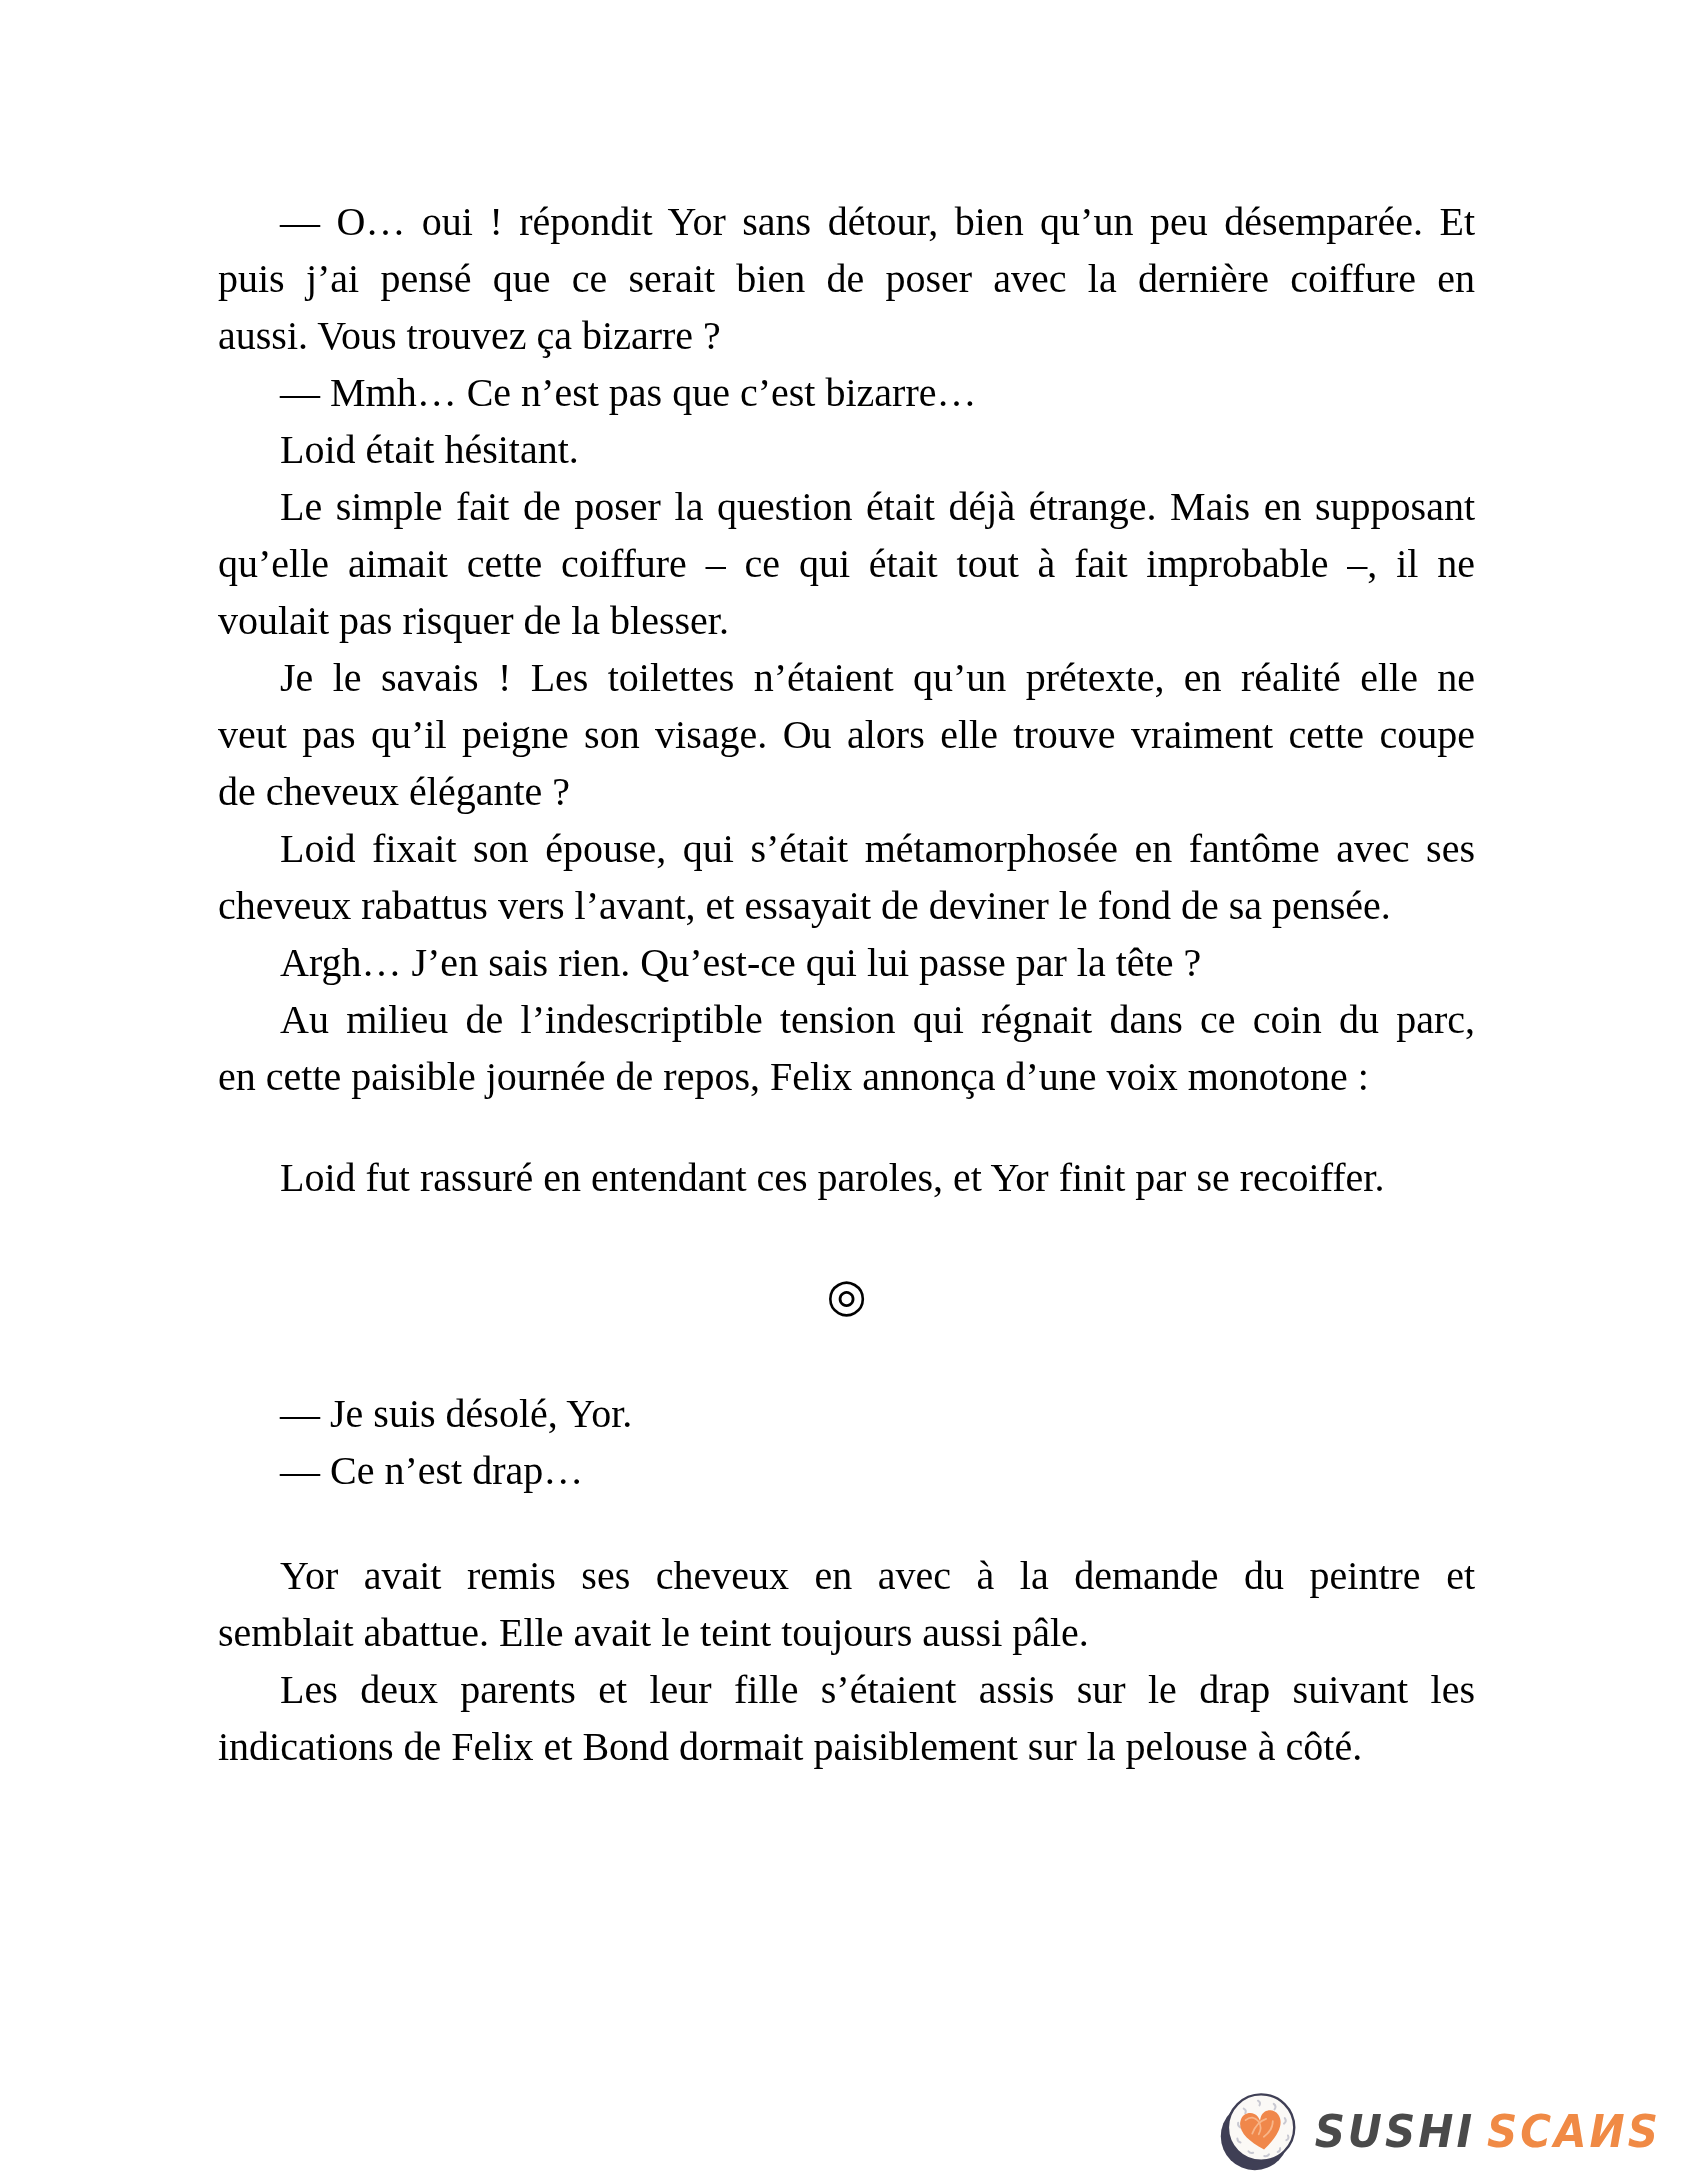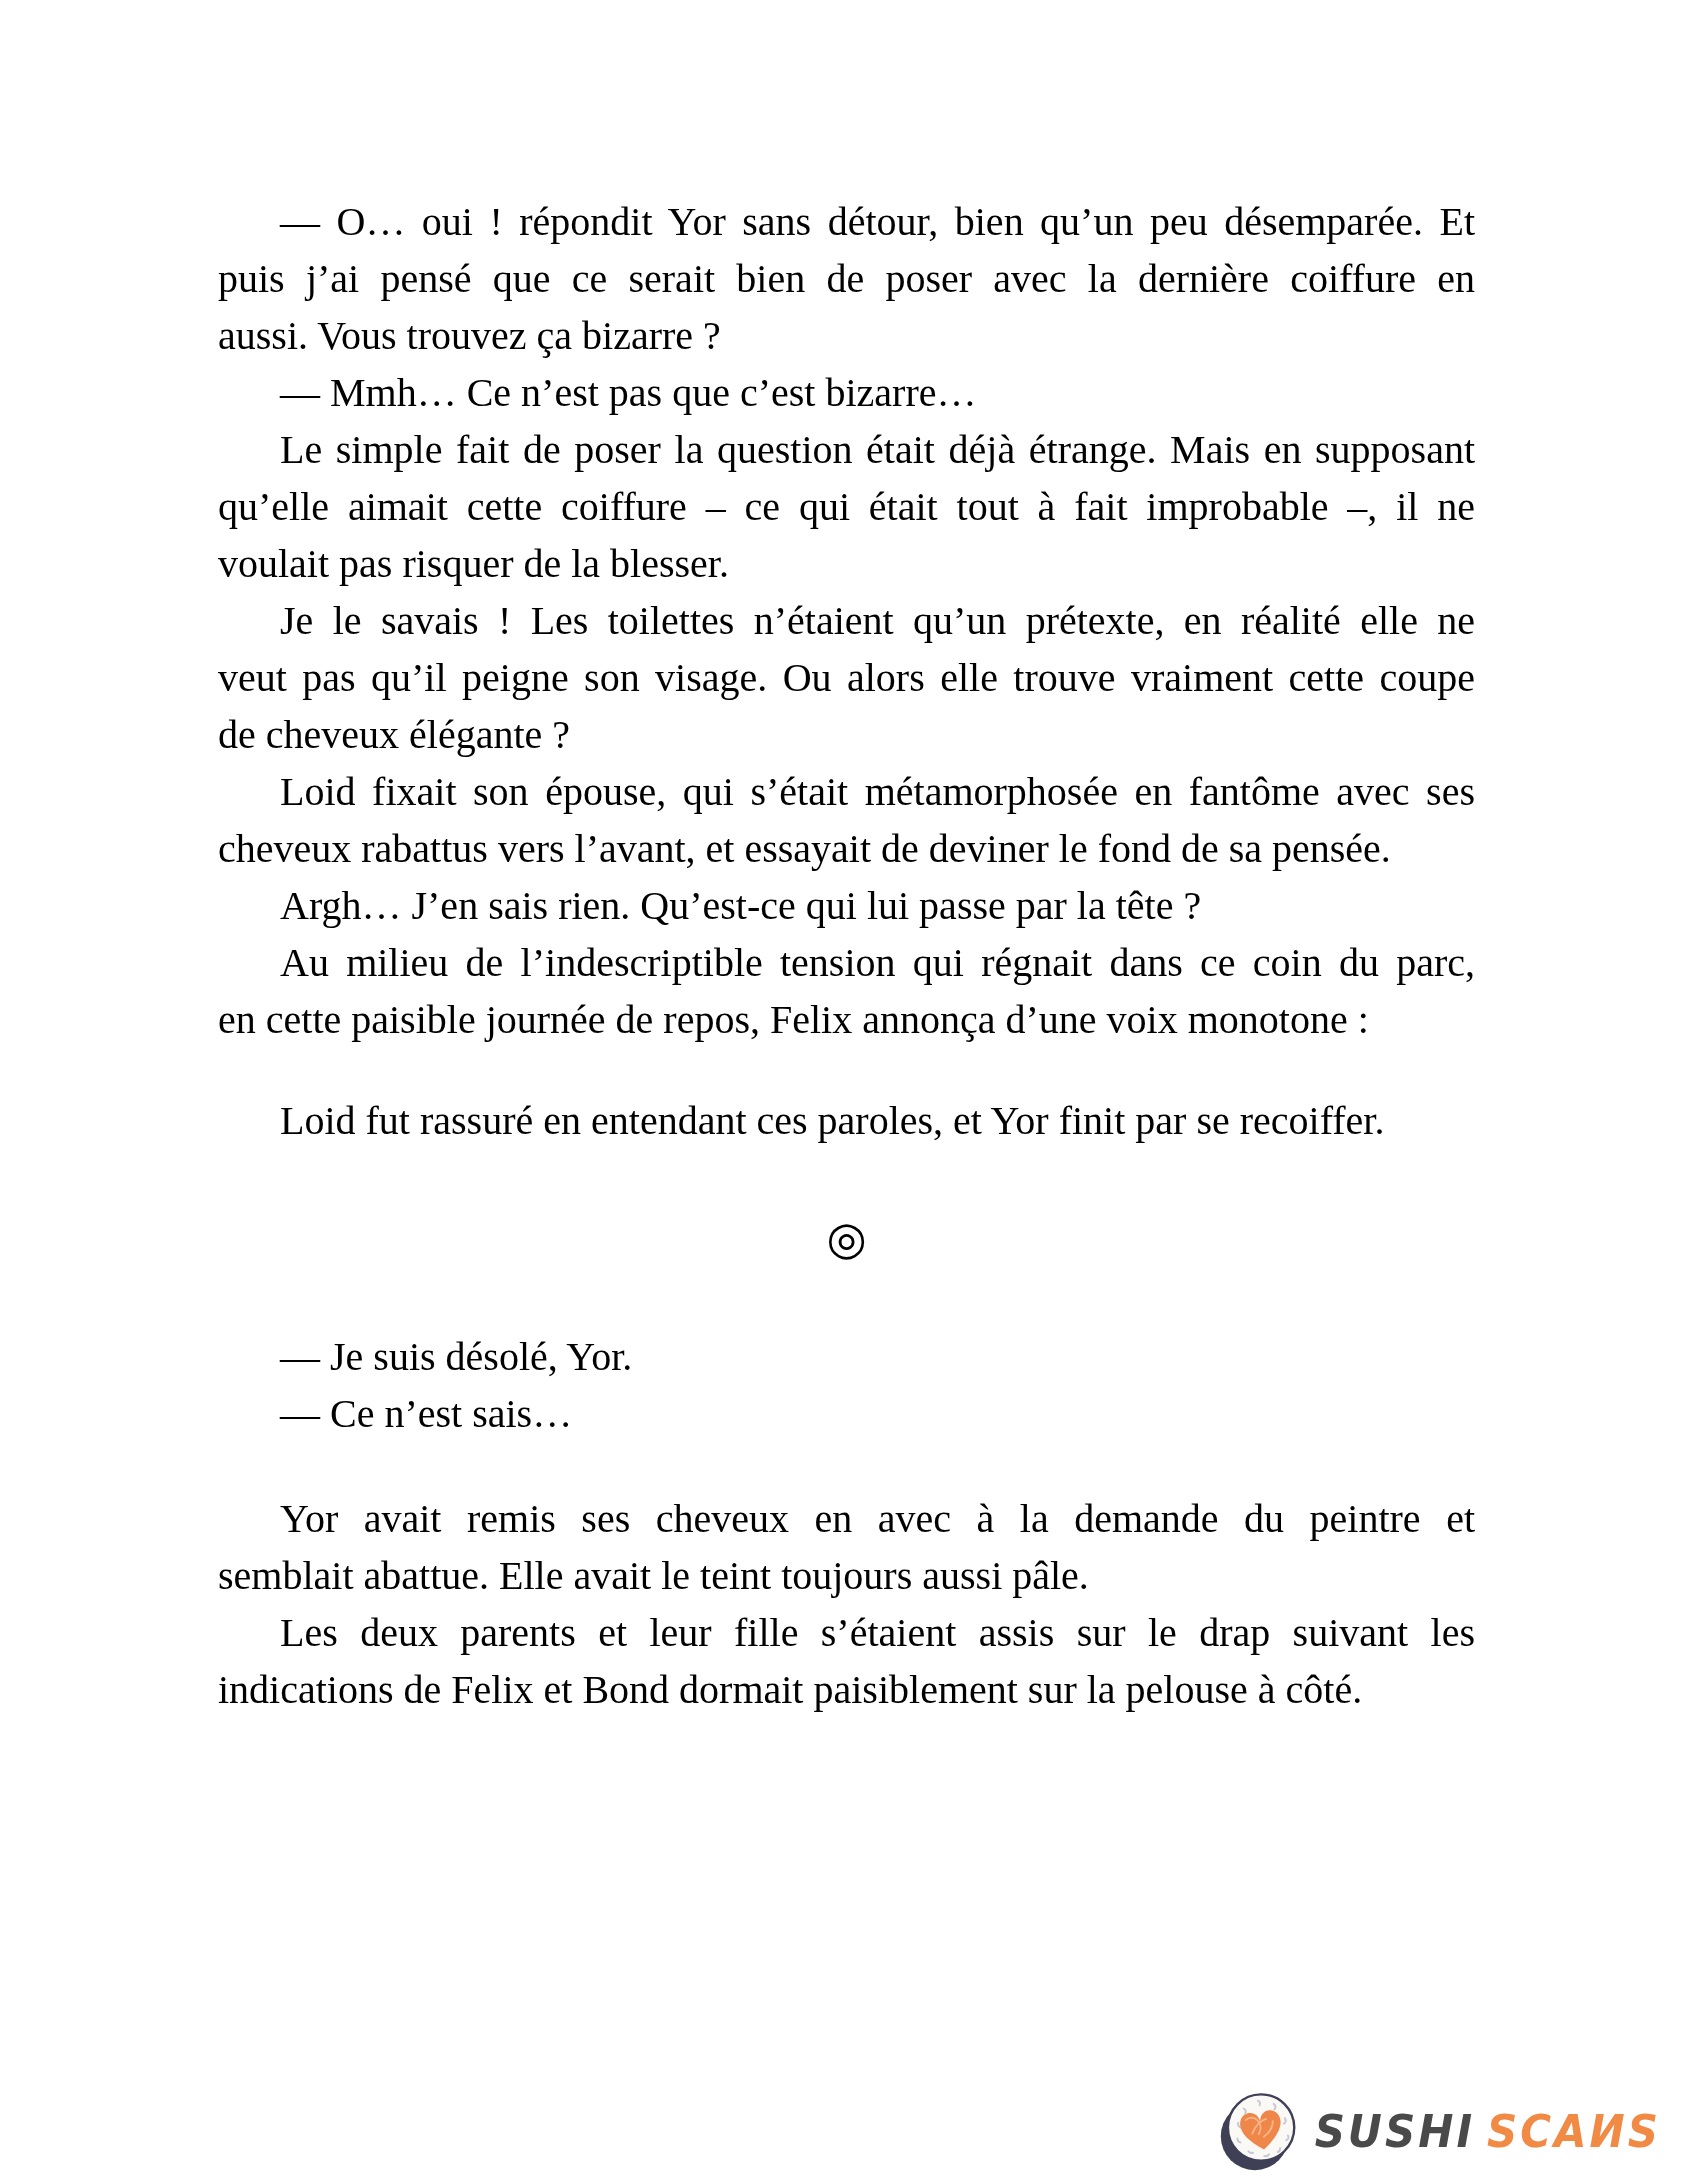--- a/index.html
+++ b/index.html
@@ -90,20 +90,23 @@
   <main class="text-block">
       <div class="para">
         <div class="line first">— O… oui ! répondit Yor sans détour, bien qu’un peu désemparée. Et</div>
         <div class="line">puis j’ai pensé que ce serait bien de poser avec la dernière coiffure en</div>
         <div class="line last">aussi. Vous trouvez ça bizarre ?</div>
       </div>
       <div class="para">
         <div class="line first last">— Mmh… Ce n’est pas que c’est bizarre…</div>
       </div>
       <div class="para">
+        <div class="line first last">Loid était hésitant.</div>
+      </div>
+      <div class="para">
         <div class="line first">Le simple fait de poser la question était déjà étrange. Mais en supposant</div>
         <div class="line">qu’elle aimait cette coiffure – ce qui était tout à fait improbable –, il ne</div>
         <div class="line last">voulait pas risquer de la blesser.</div>
       </div>
       <div class="para italic">
         <div class="line first">Je le savais ! Les toilettes n’étaient qu’un prétexte, en réalité elle ne</div>
         <div class="line">veut pas qu’il peigne son visage. Ou alors elle trouve vraiment cette coupe</div>
         <div class="line last">de cheveux élégante ?</div>
       </div>
       <div class="para">
@@ -118,21 +121,21 @@
         <div class="line last">en cette paisible journée de repos, Felix annonça d’une voix monotone :</div>
       </div>
       <div class="para" style="margin-top: 44px;">
         <div class="line first last">Loid fut rassuré en entendant ces paroles, et Yor finit par se recoiffer.</div>
       </div>
       <div class="scene-break"><span>◎</span></div>
       <div class="para">
         <div class="line first last">— Je suis désolé, Yor.</div>
       </div>
       <div class="para">
-        <div class="line first last">— Ce n’est sais…</div>
+        <div class="line first last">— Ce n’est drap…</div>
       </div>
       <div class="para" style="margin-top: 48px;">
         <div class="line first">Yor avait remis ses cheveux en avec à la demande du peintre et</div>
         <div class="line last">semblait abattue. Elle avait le teint toujours aussi pâle.</div>
       </div>
       <div class="para">
         <div class="line first">Les deux parents et leur fille s’étaient assis sur le drap suivant les</div>
         <div class="line last">indications de Felix et Bond dormait paisiblement sur la pelouse à côté.</div>
       </div>
     </main>

